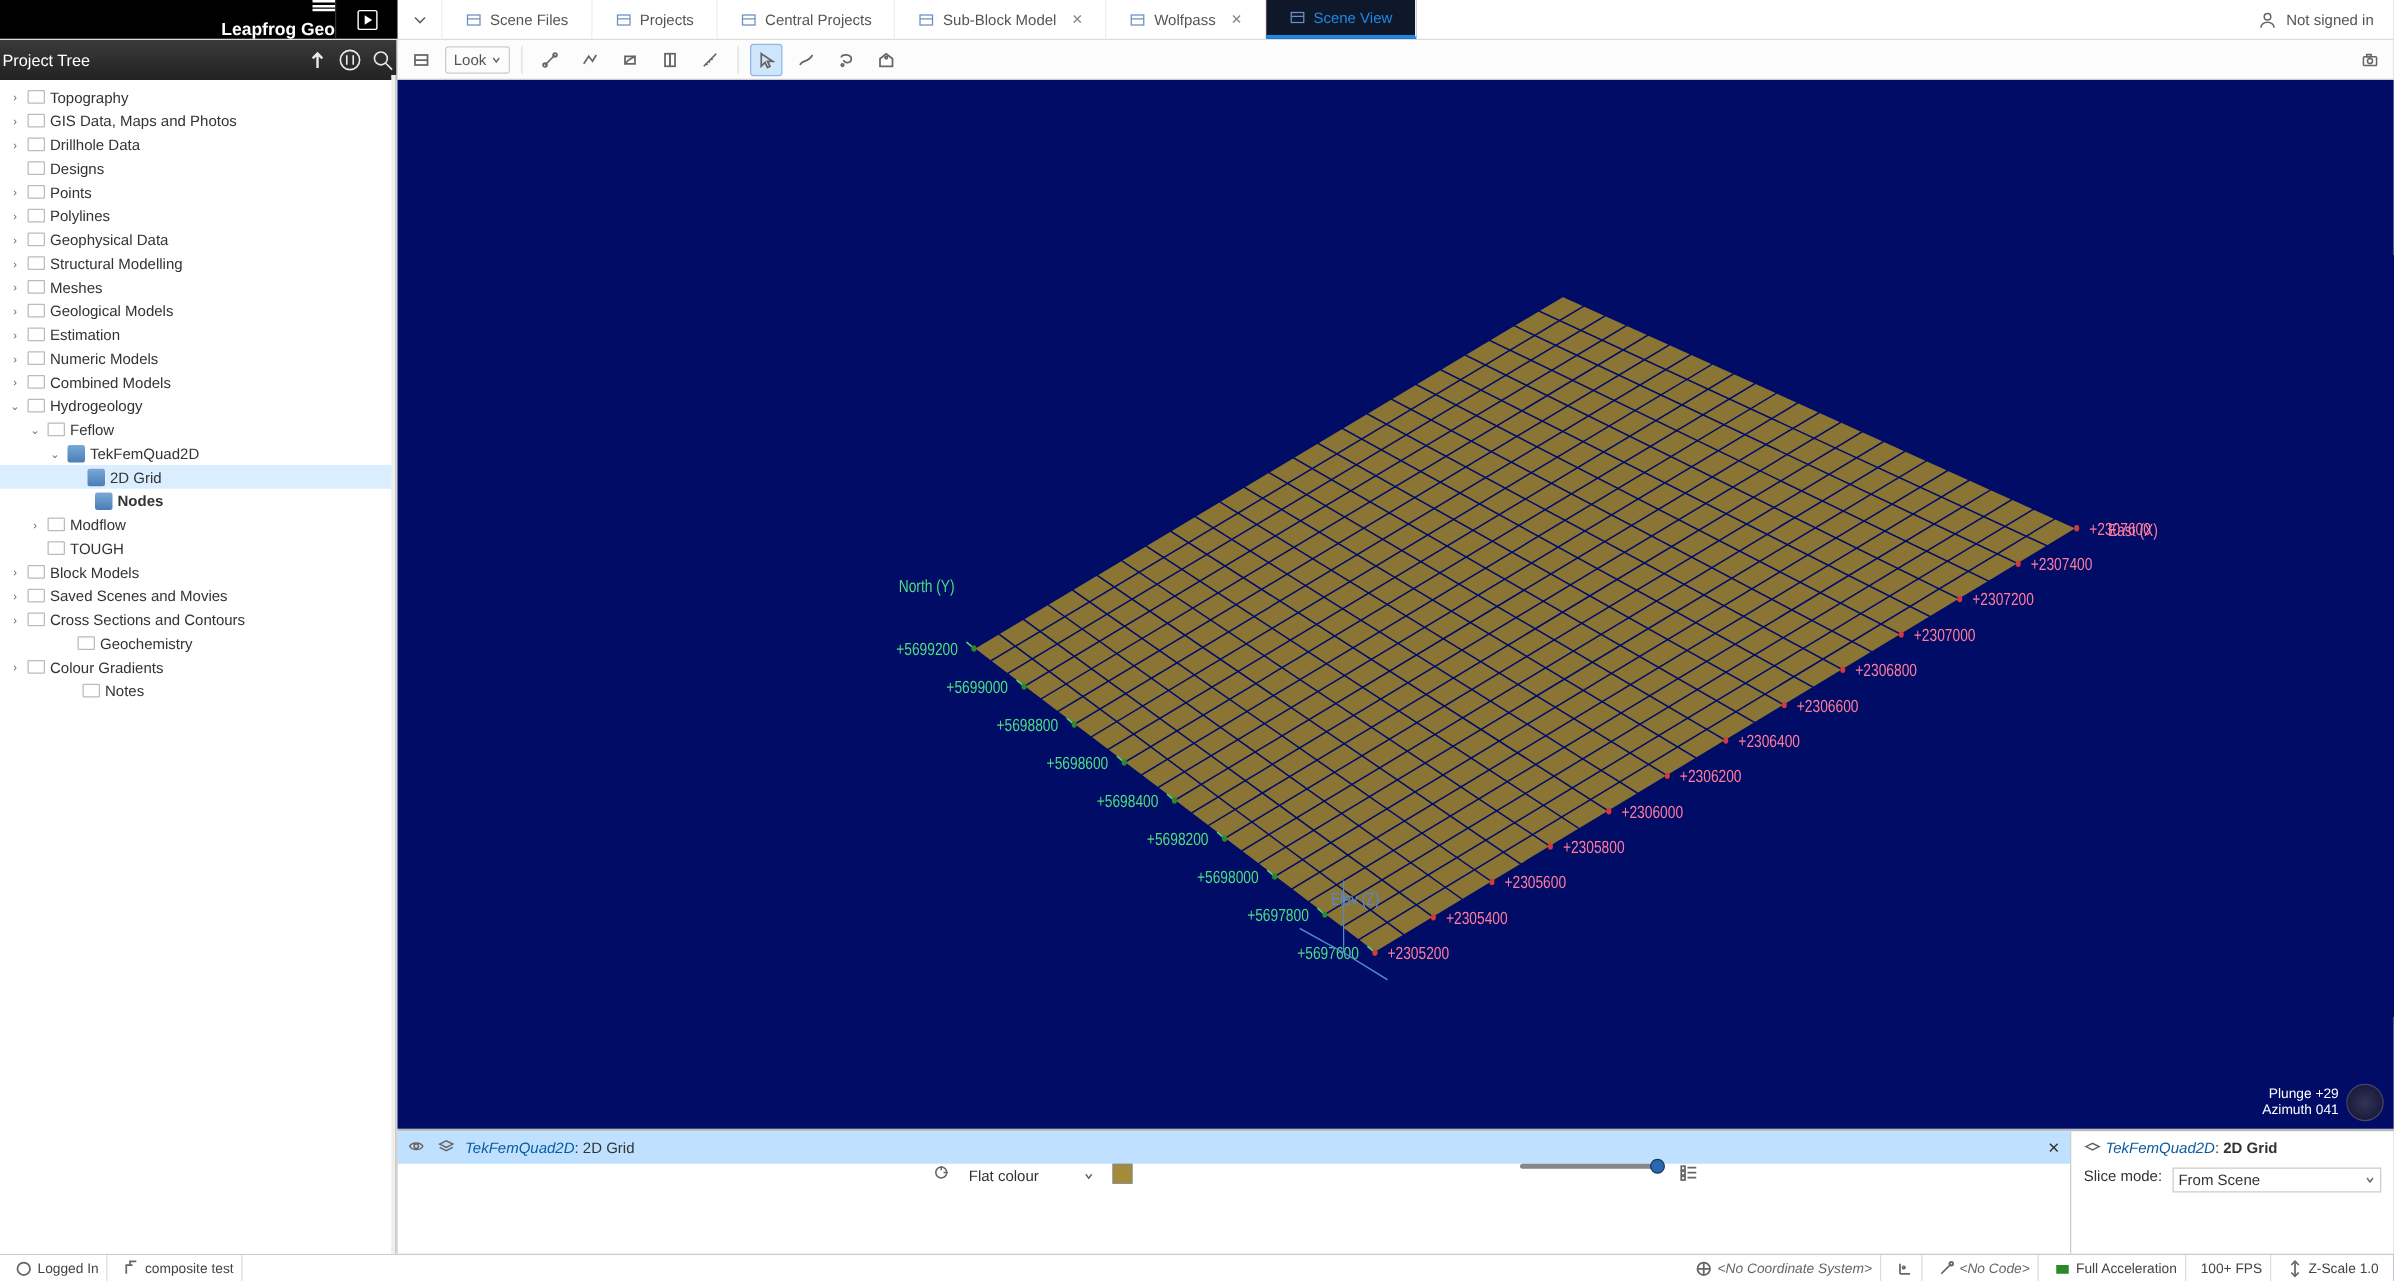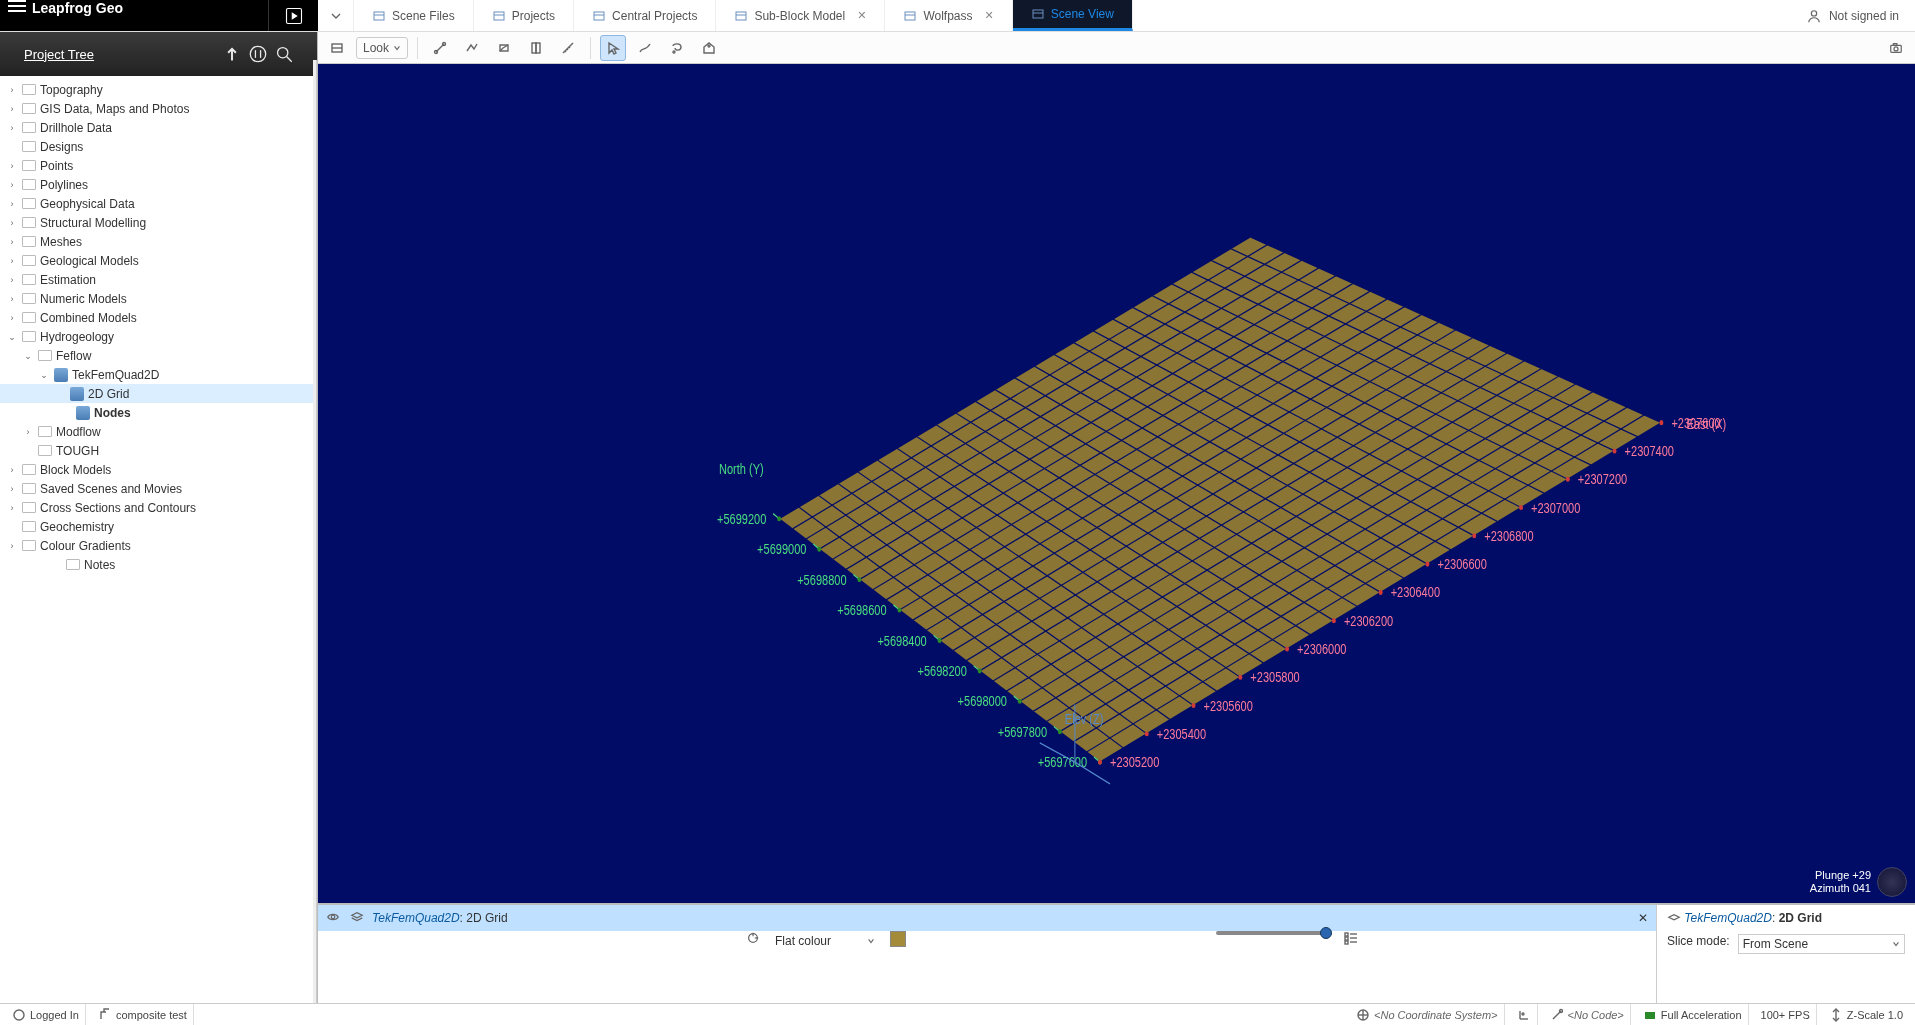--- a/index.html
+++ b/index.html
@@ -1,36 +1,36 @@
 <!DOCTYPE html>
 <html><head>
 <meta charset="utf-8">
 <style>
 * { box-sizing: border-box; margin: 0; padding: 0; font-family: "Segoe UI", Arial, sans-serif; }
 body { width: 1915px; height: 1025px; overflow: hidden; background: #fff; font-size: 12px; color: #333; display: flex; flex-direction: column; }
 
 
 .title-bar { height: 32px; display: flex; align-items: stretch; background: #fff; border-bottom: 1px solid #ddd; }
-.app-title-block { width: 268px; background: #000; color: #fff; display: flex; align-items: flex-start; padding-left: 8px; gap: 6px; font-size: 14px; font-weight: 600; }
+.app-title-block { width: 268px; background: #000; color: #fff; display: flex; align-items: flex-end; padding-left: 8px; gap: 6px; font-size: 14px; font-weight: 600; flex-direction: column; }
 .app-title-block .menu-icon { width: 18px; height: 12px; display:flex;flex-direction:column;justify-content:space-between; }
 .app-title-block .menu-icon span{height:2px;background:#fff;}
 .play-box { width: 50px; background: #000; border-left: 1px solid #333; display: flex; align-items: center; justify-content: center; }
 .play-box svg { width: 18px; height: 18px; }
 .tab-strip { flex: 1; display: flex; align-items: stretch; }
 .dropdown-toggle { width: 36px; display: flex; align-items: center; justify-content: center; border-right: 1px solid #eee; }
 .tab { display: flex; align-items: center; gap: 6px; padding: 0 18px; border-right: 1px solid #eee; color: #555; cursor: pointer; position: relative; }
 .tab.active { border-bottom: 3px solid #1e88e5; color: #1e88e5; background: #0f172a; }
 .tab .close-x { font-size: 11px; color: #888; margin-left: 6px; }
 .tab-icon { width: 14px; height: 14px; }
 .user-block { width: 220px; display: flex; align-items: center; justify-content: flex-end; gap: 8px; padding-right: 16px; color: #555; }
 
 
 .main { flex: 1; display: flex; min-height: 0; }
 .sidebar { width: 318px; background: #fff; border-right: 1px solid #bbb; display: flex; flex-direction: column; position: relative; }
-.project-tree-header { height: 44px; background: linear-gradient(#3a3a3a,#222); color: #fff; display: flex; align-items: center; padding: 0 24px; font-size: 13px; gap: 8px; text-decoration: underline; }
+.project-tree-header { height: 32px; background: linear-gradient(#3a3a3a,#222); color: #fff; display: flex; align-items: center; padding: 0 2px; font-size: 13px; gap: 8px; }
 .project-tree-header .spacer { flex: 1; }
 .pt-icon { width: 18px; height: 18px; display:flex;align-items:center;justify-content:center; opacity:0.9; }
 .tree { flex: 1; overflow: auto; padding: 4px 0; }
 .tree-row { display: flex; align-items: center; height: 19px; padding-left: 6px; gap: 4px; cursor: pointer; white-space: nowrap; }
 .tree-row.selected { background: #dbeeff; }
 .tw { width: 12px; height: 12px; display:inline-flex;align-items:center;justify-content:center;color:#666;font-size:9px; }
 .folder-ico { width: 14px; height: 11px; border:1px solid #bbb; border-radius:1px; background:#fff; display:inline-block; }
 .node-ico { width:14px;height:14px;display:inline-block;border-radius:2px;background:linear-gradient(#7aa9d8,#4a7db5);}
 .splitter-v { width: 4px; background: #eee; cursor: col-resize; border-right:1px solid #ccc; position:absolute; right:0; top:28px; bottom:0;}
 
@@ -294,21 +294,21 @@
         <div class="tree-row" style="padding-left: 6px;">
           <span class="tw">›</span>
           <span class="folder-ico"></span>
           <span>Saved Scenes and Movies</span>
         </div>
         <div class="tree-row" style="padding-left: 6px;">
           <span class="tw">›</span>
           <span class="folder-ico"></span>
           <span>Cross Sections and Contours</span>
         </div>
-        <div class="tree-row" style="padding-left: 6px;">
+        <div class="tree-row" style="padding-left: 6px; margin-left: 40px;">
           <span class="tw"></span>
           <span class="folder-ico"></span>
           <span>Geochemistry</span>
         </div>
         <div class="tree-row" style="padding-left: 6px;">
           <span class="tw">›</span>
           <span class="folder-ico"></span>
           <span>Colour Gradients</span>
         </div>
         <div class="tree-row" style="padding-left: 6px; margin-left: 44px;">

